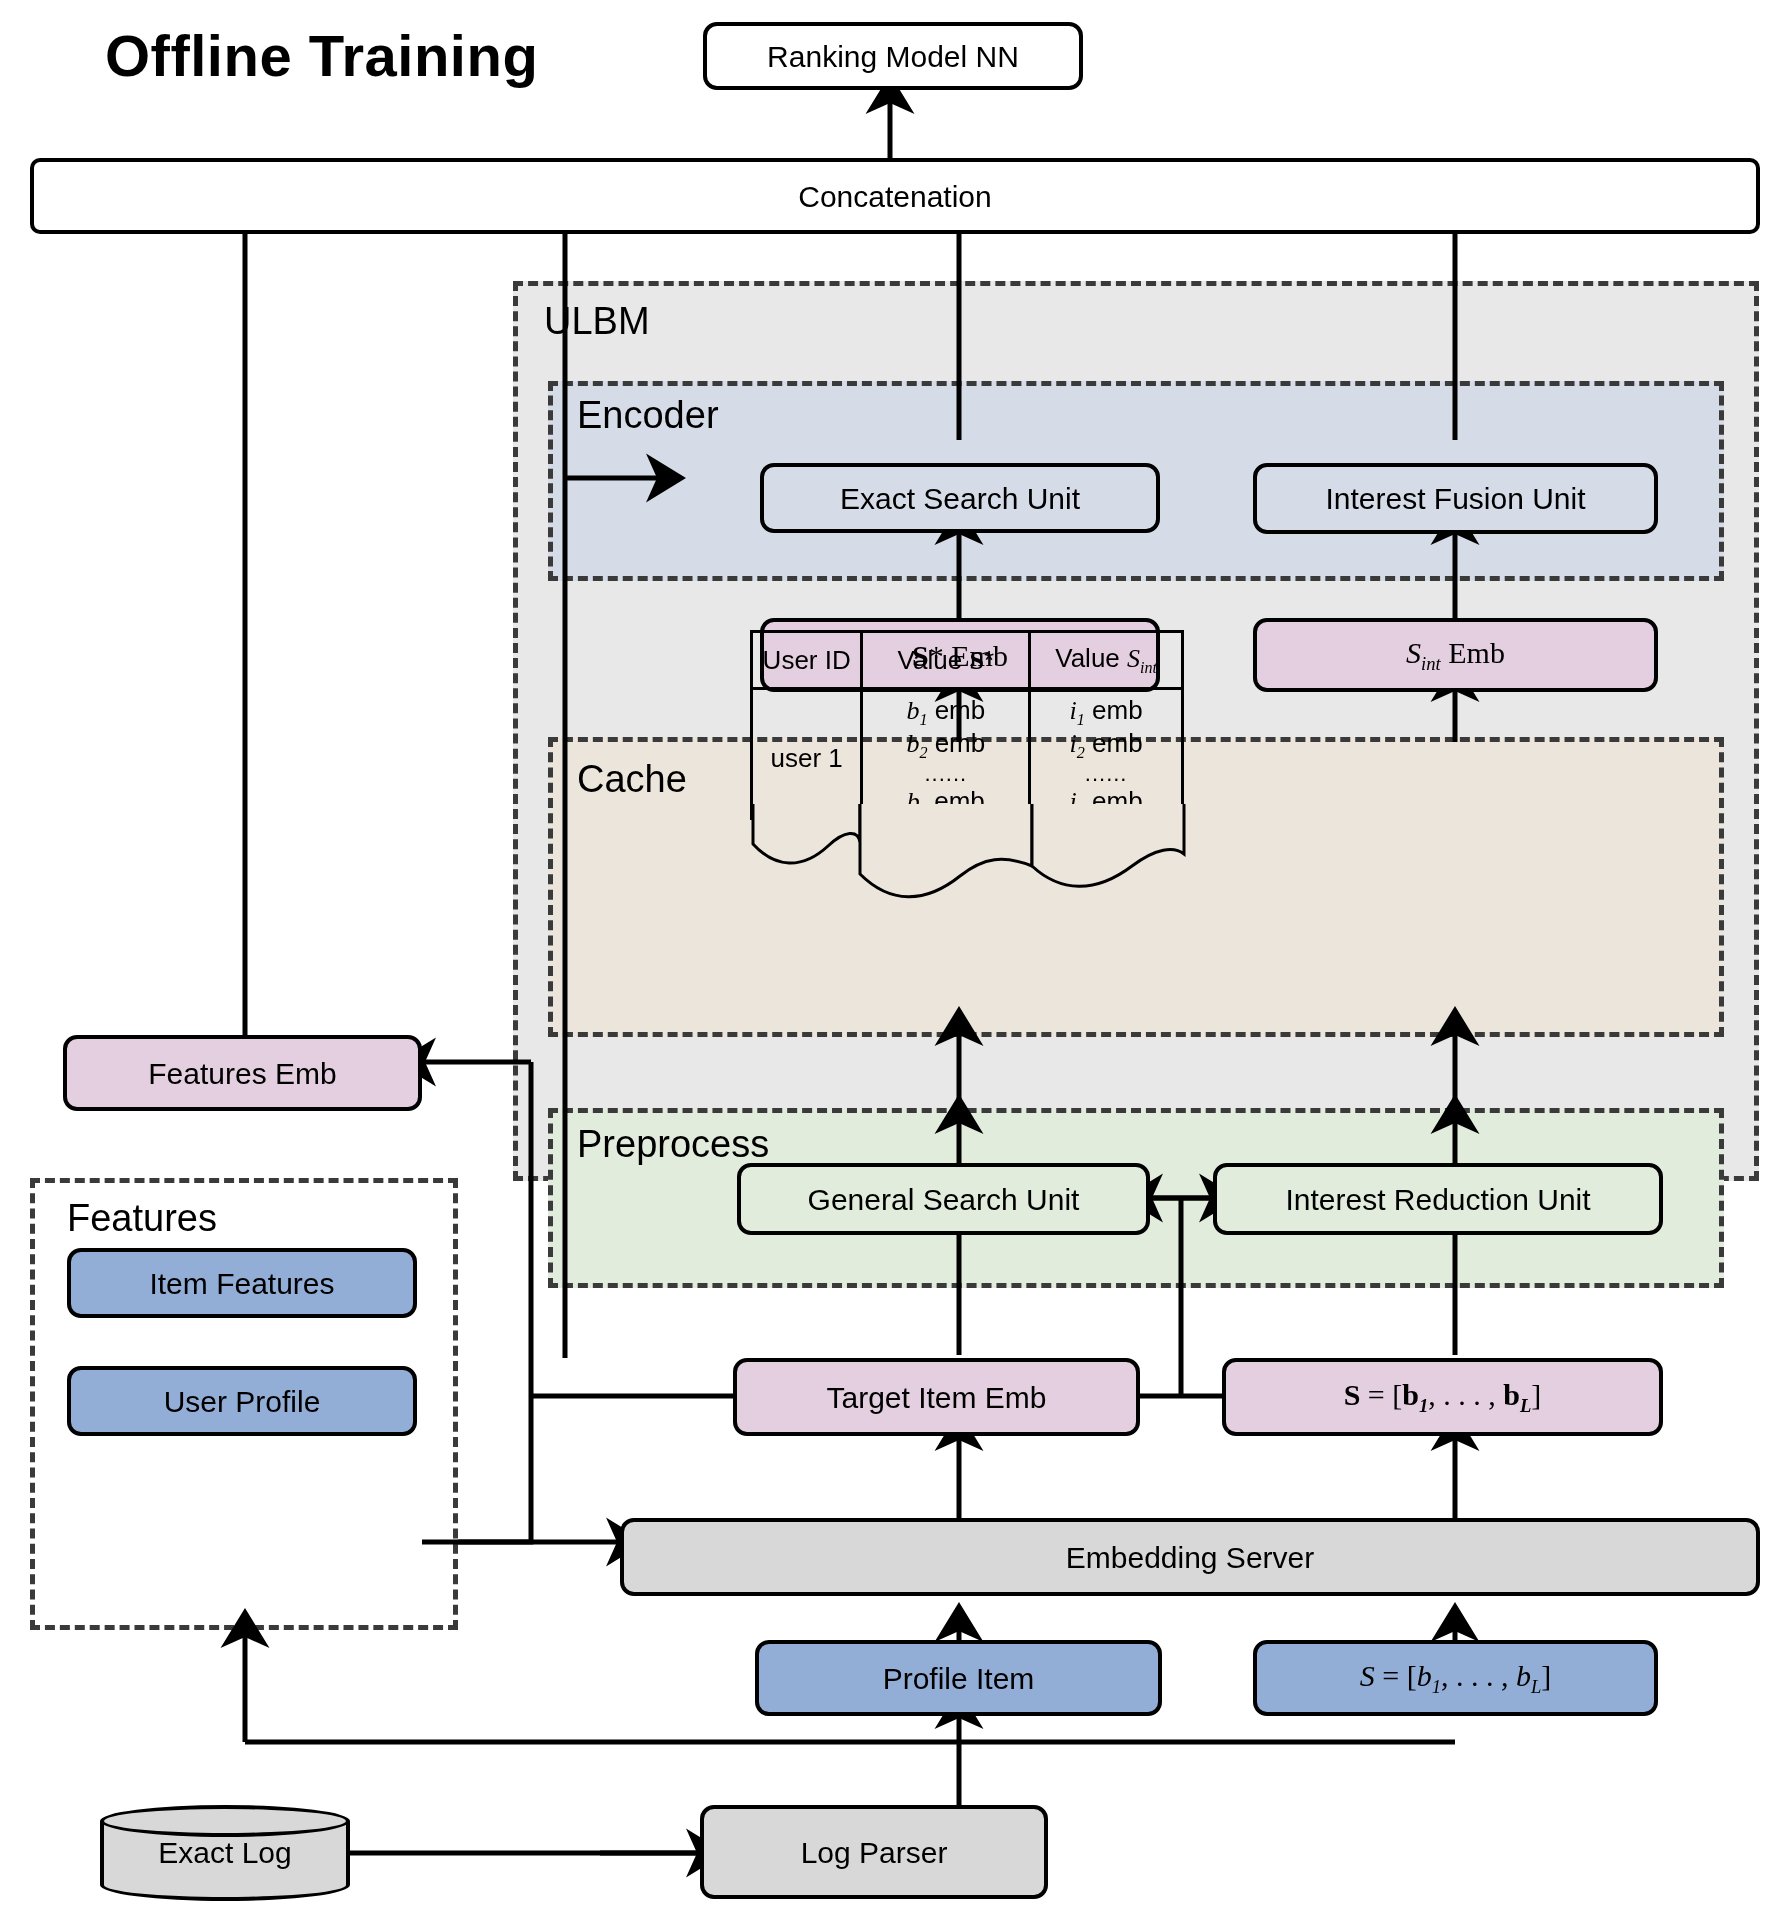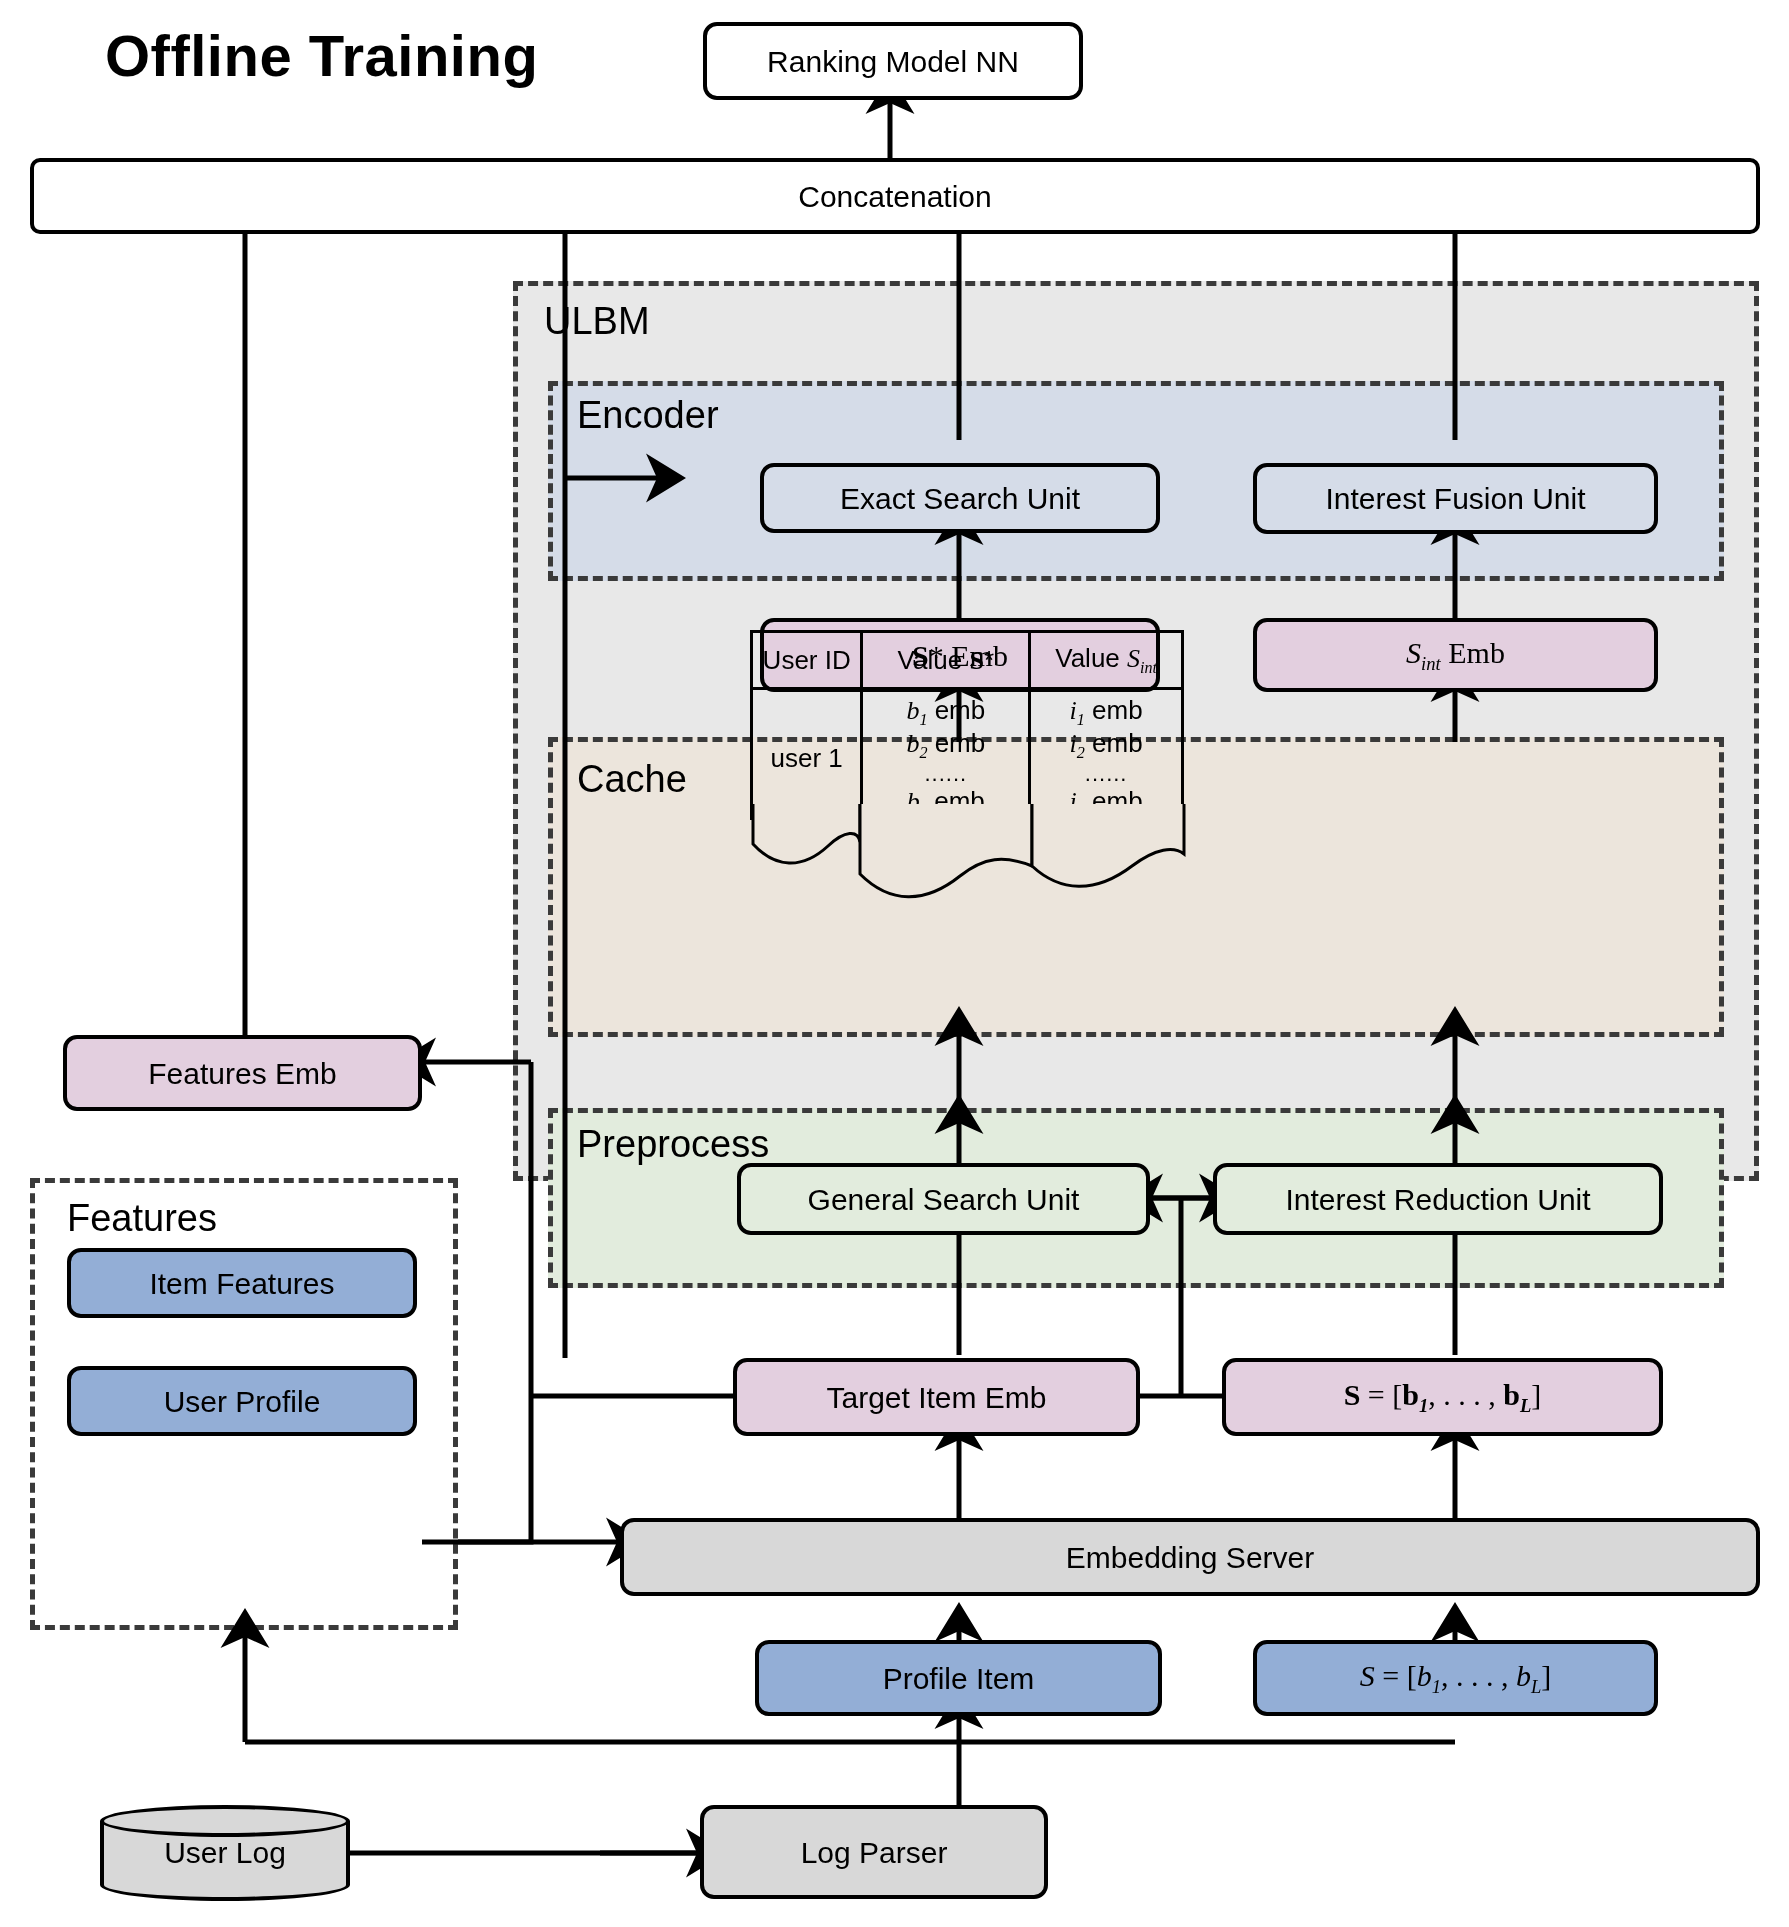--- a/index.html
+++ b/index.html
@@ -172,21 +172,21 @@
       <path d="M 458 1542 L 620 1542"></path>
 
       <path d="M 600 1853 L 700 1853"></path>
 
       <path d="M 1181 1198 L 1213 1198"></path>
 
       <path d="M 1181 1198 L 1149 1198"></path>
     </g>
   </svg>
 
-  <div class="node white" style="left:703px;top:22px;width:380px;height:78px;">
+  <div class="node white" style="left:703px;top:22px;width:380px;height:68px;">
     <span>Ranking Model NN</span>
   </div>
 
   <div class="node white" style="left:30px;top:158px;width:1730px;height:76px;border-radius:10px;">
     <span>Concatenation</span>
   </div>
 
   <div class="node encbox" style="left:760px;top:463px;width:400px;height:70px;">
     <span>Exact Search Unit</span>
   </div>
@@ -294,16 +294,16 @@
   </div>
 
   <div class="node grey" style="left:700px;top:1805px;width:348px;height:94px;">
     <span>Log Parser</span>
   </div>
 
   <div id="userlog">
     <div class="bot"></div>
     <div class="body"></div>
     <div class="top"></div>
-    <div class="cap">User Log</div>
+    <div class="cap">Exact Log</div>
   </div>
 
 </div>
 
 </body></html>

